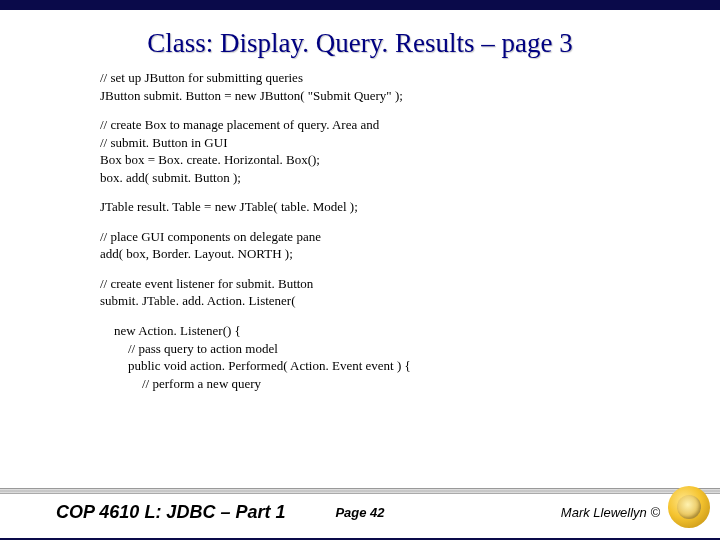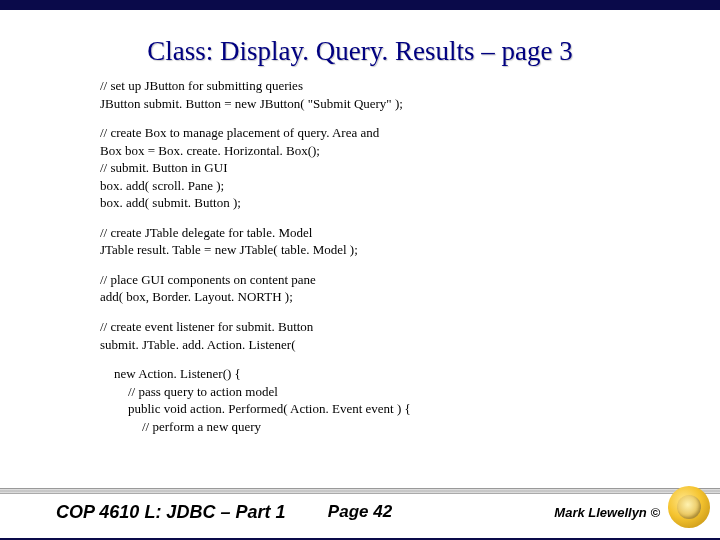--- a/index.html
+++ b/index.html
@@ -11,21 +11,21 @@
     border-top: 10px solid #0a0a4a;
     border-bottom: 2px solid #0a0a4a;
     position: relative;
     display: flex;
     flex-direction: column;
   }
   .title {
     font-size: 27px;
     color: #000080;
     text-align: center;
-    margin-top: 26px;
+    margin-top: 18px;
     margin-bottom: 10px;
     text-shadow: 1px 1px 1px rgba(120,120,120,0.4);
     font-weight: normal;
   }
   .content {
     flex: 1;
     padding: 0 24px 0 100px;
     font-size: 13px;
     line-height: 1.35;
     color: #000;
@@ -54,28 +54,28 @@
   .footer .left {
     font-weight: bold;
     font-style: italic;
     font-size: 18px;
     color: #000;
     padding-left: 56px;
   }
   .footer .center {
     font-weight: bold;
     font-style: italic;
-    font-size: 17px;
+    font-size: 13px;
     color: #000;
     position: absolute;
     left: 50%;
     transform: translateX(-50%);
   }
   .footer .right {
-    font-weight: bold;
+    font-weight: normal;
     font-style: italic;
     font-size: 13px;
     color: #000;
     padding-right: 60px;
   }
   .logo {
     position: absolute;
     right: 10px;
     bottom: 4px;
     width: 42px;
@@ -100,31 +100,29 @@
 <div class="slide">
   <h1 class="title">Class:  Display. Query. Results – page 3</h1>
 
   <div class="content">
     <div class="block">
       <div>// set up JButton for submitting queries</div>
       <div>JButton submit. Button = new JButton( "Submit Query" );</div>
     </div>
     <div class="block">
       <div>// create Box to manage placement of query. Area and</div>
+      <div>// submit. Button in GUI</div>
       <div>Box box = Box. create. Horizontal. Box();</div>
-      <div>// submit. Button in GUI</div>
-      <div>box. add( scroll. Pane );</div>
       <div>box. add( submit. Button );</div>
     </div>
     <div class="block">
-      <div>// create JTable delegate for table. Model</div>
       <div>JTable result. Table = new JTable( table. Model );</div>
     </div>
     <div class="block">
-      <div>// place GUI components on content pane</div>
+      <div>// place GUI components on delegate pane</div>
       <div>add( box, Border. Layout. NORTH );</div>
     </div>
     <div class="block">
       <div>// create event listener for submit. Button</div>
       <div>submit. JTable. add. Action. Listener(</div>
     </div>
     <div class="block">
       <div class="indent1">new Action. Listener() {</div>
       <div class="indent2">// pass query to action model</div>
       <div class="indent2">public void action. Performed( Action. Event event ) {</div>

